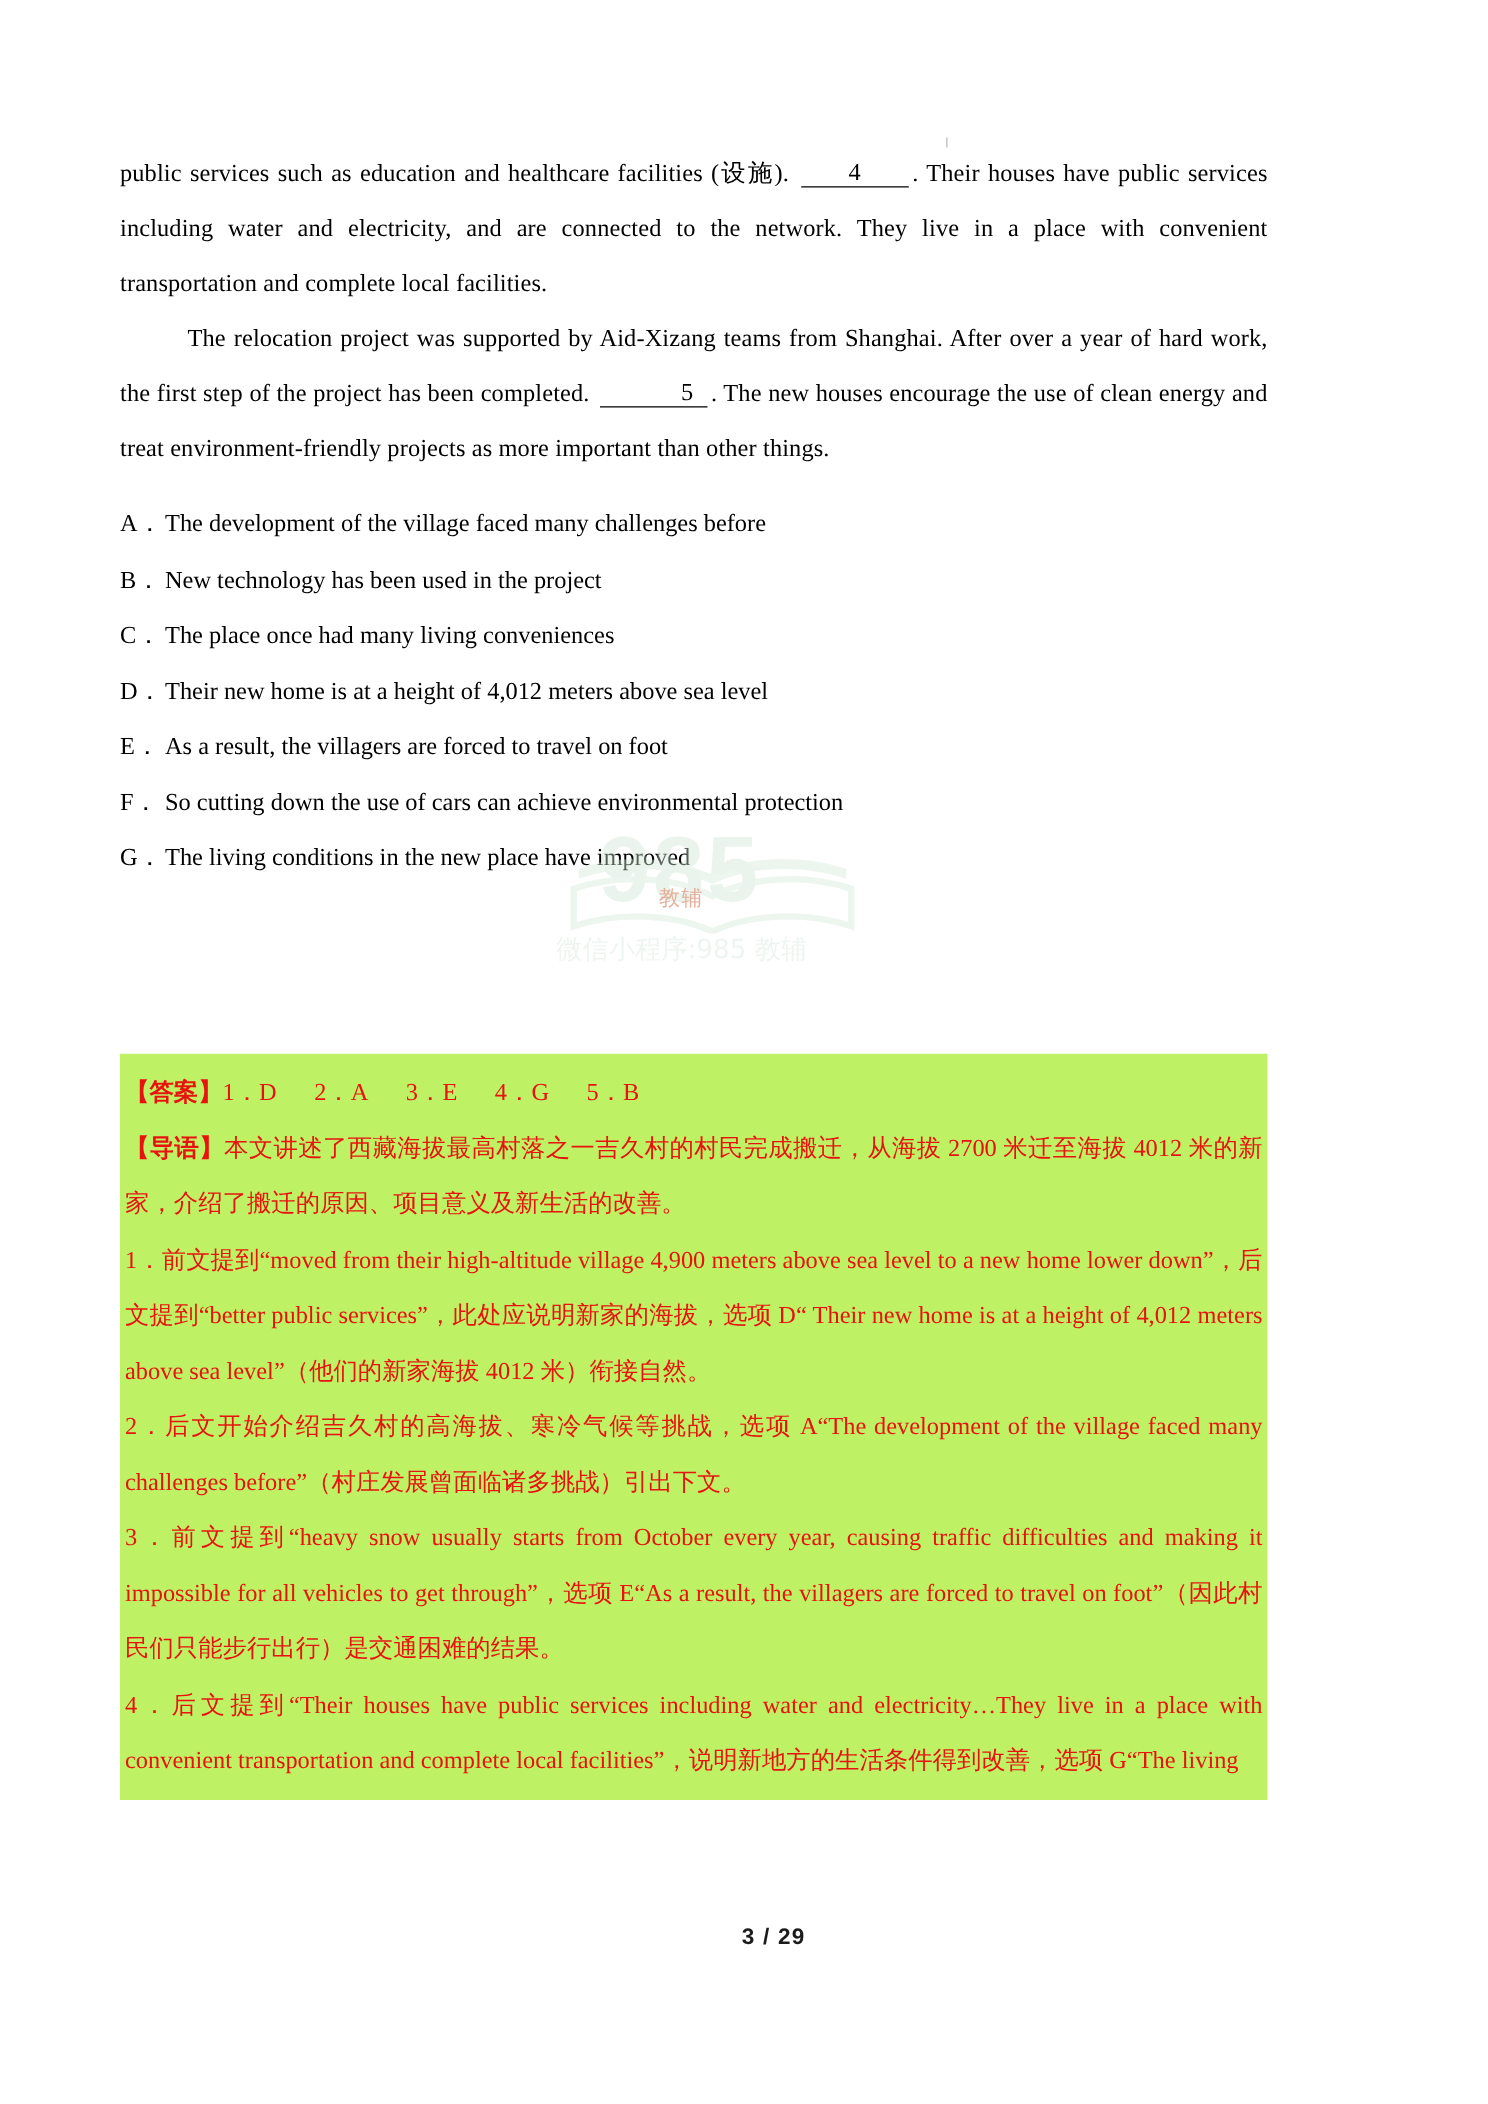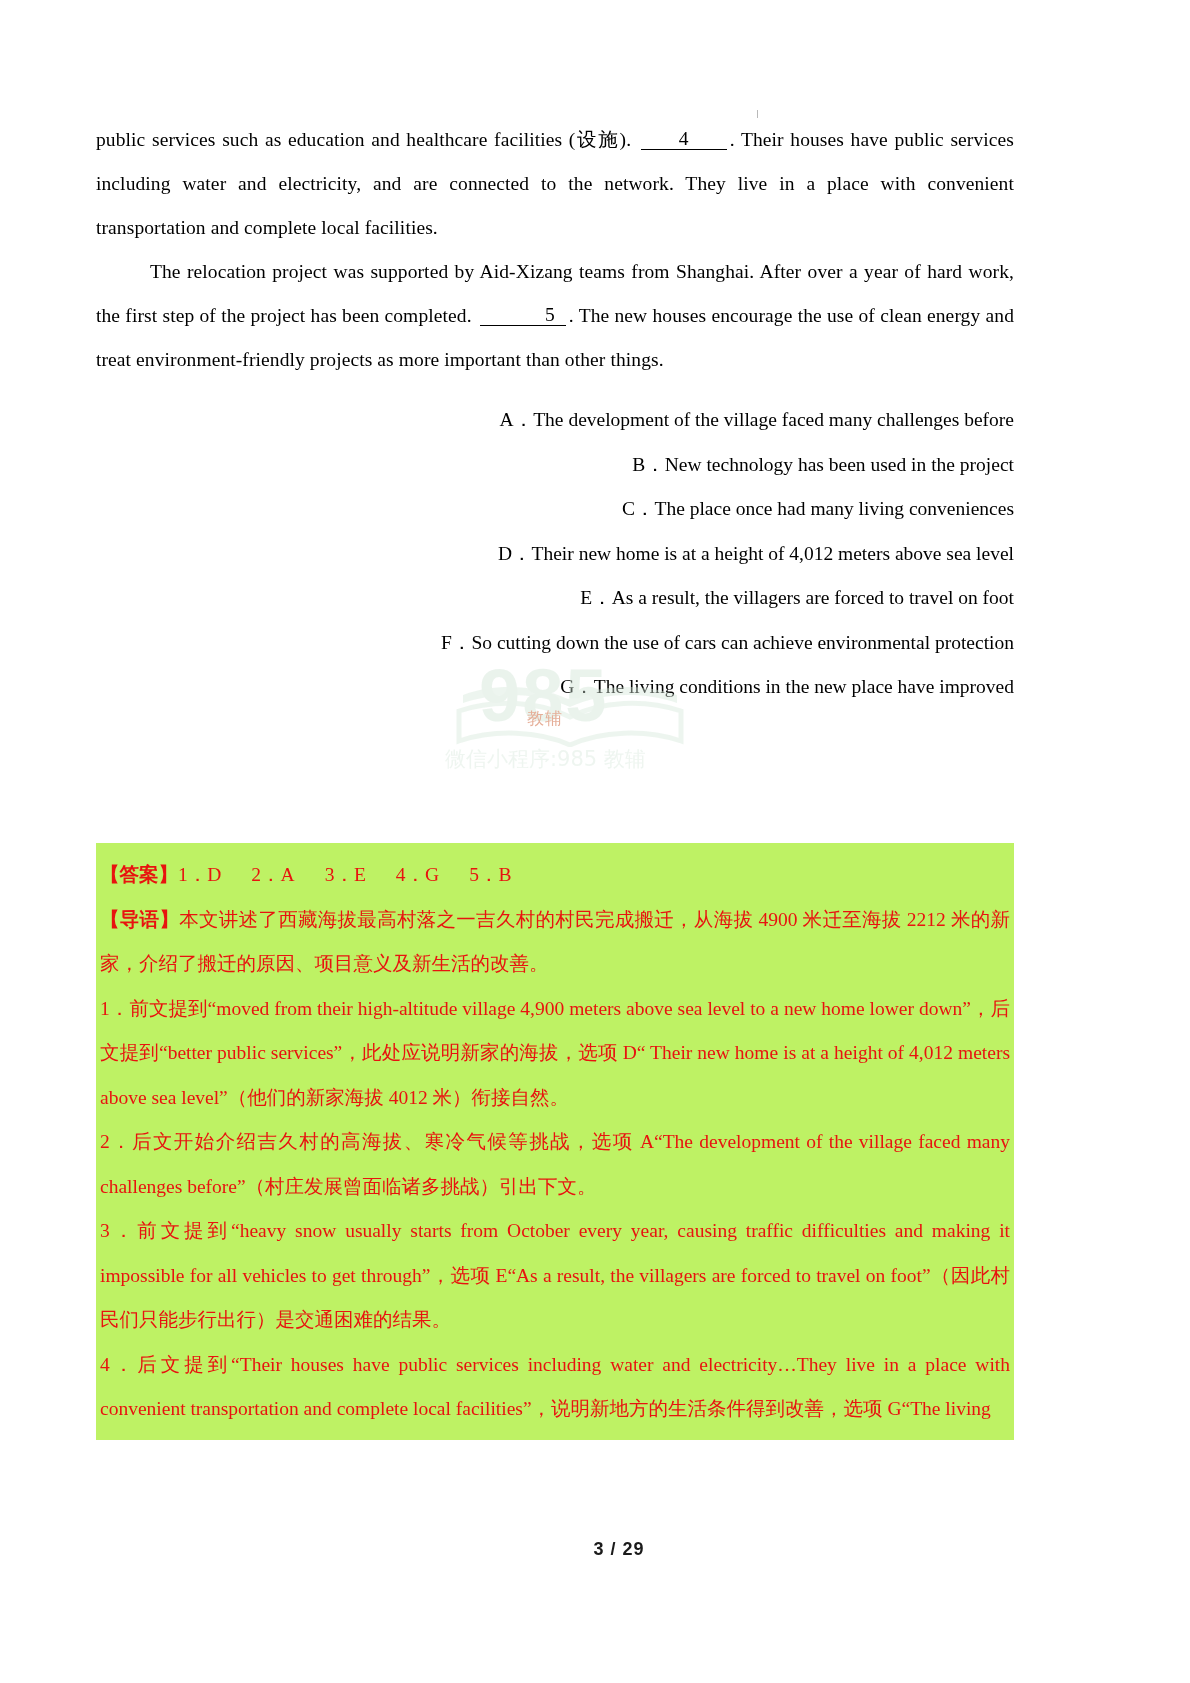--- a/index.html
+++ b/index.html
@@ -45,21 +45,21 @@
     min-width: 86px;
     text-align: center;
     border-bottom: 1.4px solid #000;
     line-height: 1.05;
     margin: 0 3px;
     position: relative;
     top: -1px;
   }
 
   
-  .options { margin-top: 16px; text-align: right; }
+  .options { margin-top: 16px; }
   .opt {
     font-size: 19.5px;
     line-height: 44.5px;
     white-space: nowrap;
   }
   .opt .lbl { display: inline-block; width: 36px; }
 
   
   .answer-box {
     position: absolute;
@@ -185,21 +185,21 @@
     </svg>
     <div class="wm-num">985</div>
     <div class="wm-sub">教辅</div>
     <div class="wm-text">微信小程序:985 教辅</div>
   </div>
 
   <div class="answer-box">
 
     <div class="ans-line first"><span class="tag">【答案】</span><span>1．</span><span>D</span><span class="sp-m"></span><span>2．</span><span>A</span><span class="sp-m"></span><span>3．</span><span>E</span><span class="sp-m"></span><span>4．</span><span>G</span><span class="sp-m"></span><span>5．</span><span>B</span></div>
 
-    <div class="ans-line"><span class="tag">【导语】</span><span>本文讲述了西藏海拔最高村落之一吉久村的村民完成搬迁，从海拔 4900 米迁至海拔 2212 米的新家，介绍了搬迁的原因、项目意义及新生活的改善。</span></div>
+    <div class="ans-line"><span class="tag">【导语】</span><span>本文讲述了西藏海拔最高村落之一吉久村的村民完成搬迁，从海拔 2700 米迁至海拔 4012 米的新家，介绍了搬迁的原因、项目意义及新生活的改善。</span></div>
 
     <div class="ans-line"><span>1．</span><span>前文提到“moved from their high-altitude village 4,900 meters above sea level to a new home lower down”，后文提到“better public services”，此处应说明新家的海拔，选项 D“ Their new home is at a height of 4,012 meters above sea level”（他们的新家海拔 4012 米）衔接自然。</span></div>
 
     <div class="ans-line"><span>2．</span><span>后文开始介绍吉久村的高海拔、寒冷气候等挑战，选项 A“The development of the village faced many challenges before”（村庄发展曾面临诸多挑战）引出下文。</span></div>
 
     <div class="ans-line"><span>3．</span><span>前文提到“heavy snow usually starts from October every year, causing traffic difficulties and making it impossible for all vehicles to get through”，选项 E“As a result, the villagers are forced to travel on foot”（因此村民们只能步行出行）是交通困难的结果。</span></div>
 
     <div class="ans-line"><span>4．</span><span>后文提到“Their houses have public services including water and electricity…They live in a place with convenient transportation and complete local facilities”，说明新地方的生活条件得到改善，选项 G“The living</span></div>
 
   </div>

